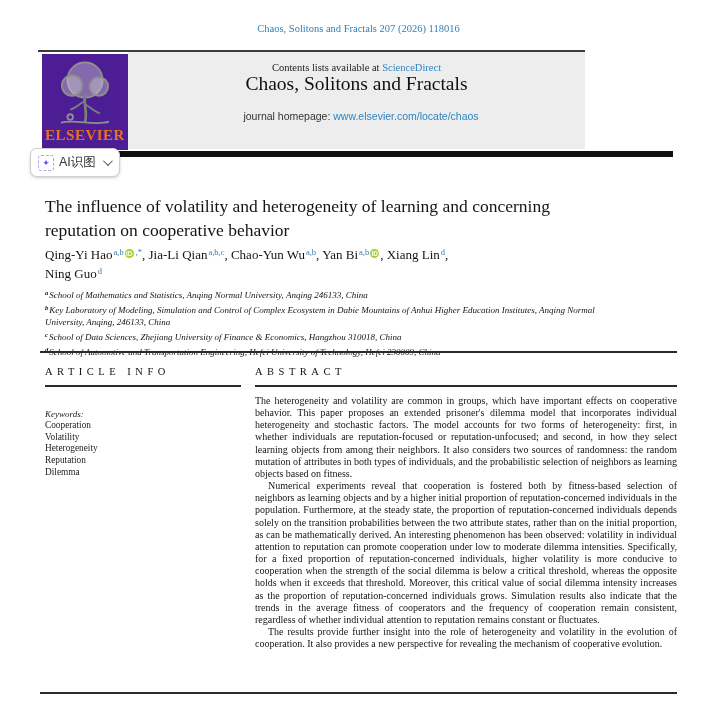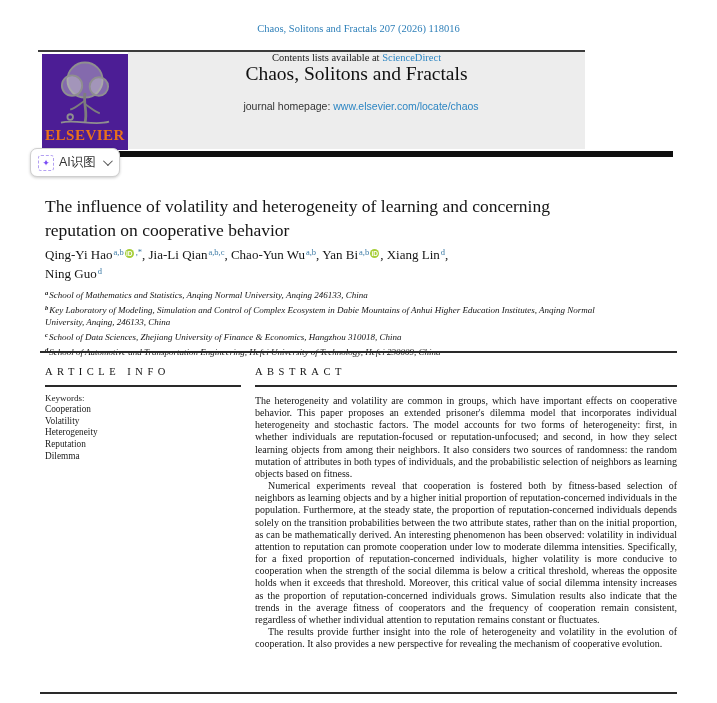--- a/index.html
+++ b/index.html
@@ -8,21 +8,21 @@
 
   
   .citation{position:absolute;top:23px;left:0;width:100%;text-align:center;font-size:10.5px;color:#2d7fb8;}
 
   
   .rule-top{position:absolute;left:38px;top:50px;width:547px;height:2px;background:#3c3c3c;}
   .elsevier{position:absolute;left:42px;top:54px;width:86px;height:96px;text-align:center;background:#4c1d95;}
   .elsevier svg{display:block;margin:2px auto 0 auto;}
   .elsevier-word{color:#e9711c;font-size:15px;font-weight:700;letter-spacing:.5px;margin-top:-3px;}
   .banner{position:absolute;left:128px;top:52px;width:457px;height:97px;background:#ededed;text-align:center;}
-  .contents-line{font-size:10.5px;color:#222;}
+  .contents-line{padding-top:10px;font-size:10.5px;color:#222;}
   .sciencedirect{color:#2d86c3;cursor:pointer;}
   .journal-title{font-size:19.5px;color:#111;}
   .homepage-line{margin-top:15px;font-size:10.5px;color:#333;font-family:"Liberation Sans",sans-serif;padding-left:9px;}
   .homepage-url{color:#2d86c3;cursor:pointer;}
 
   
   .cover{position:absolute;left:593px;top:47px;width:80px;height:108px;border:1.5px solid #000;background:#3e1d13;overflow:hidden;}
   .cover-salmon{position:absolute;left:0;top:0;width:80px;height:108px;}
   .cover-emblem{position:absolute;left:5px;top:4px;width:9px;height:11px;background:#2e130c;}
   .cover-title{position:absolute;left:7px;top:22px;font-size:8px;line-height:9.5px;font-weight:700;color:#3a150c;font-family:"Liberation Sans",sans-serif;}
@@ -45,21 +45,21 @@
   .affil-sup{font-weight:700;font-size:6.5px;vertical-align:3px;margin-right:1px;}
 
   .rule-mid{position:absolute;left:40px;top:351px;width:637px;height:2px;background:#2a2a2a;}
   .rule-bottom{position:absolute;left:40px;top:692px;width:637px;height:2px;background:#2a2a2a;}
 
   
   .info-col{position:absolute;left:45px;top:366px;width:196px;}
   .abs-col{position:absolute;left:255px;top:366px;width:422px;}
   .col-heading{font-size:10.5px;letter-spacing:4.5px;color:#111;}
   .col-rule{margin-top:8px;height:2px;background:#2a2a2a;}
-  .kw-label{margin-top:6px;font-size:9px;}
+  .kw-label{margin-top:22px;font-size:9px;font-style:italic;}
   .kw{font-size:9.3px;line-height:11.7px;}
   .kw-list{margin-top:1px;}
   .abs-text{margin-top:8px;font-size:10px;line-height:12.15px;text-align:justify;color:#141414;}
   .abs-text p{margin:0;}
   .abs-text p.indent{text-indent:13px;}
 </style>
 </head>
 <body>
 
 <div class="page">

